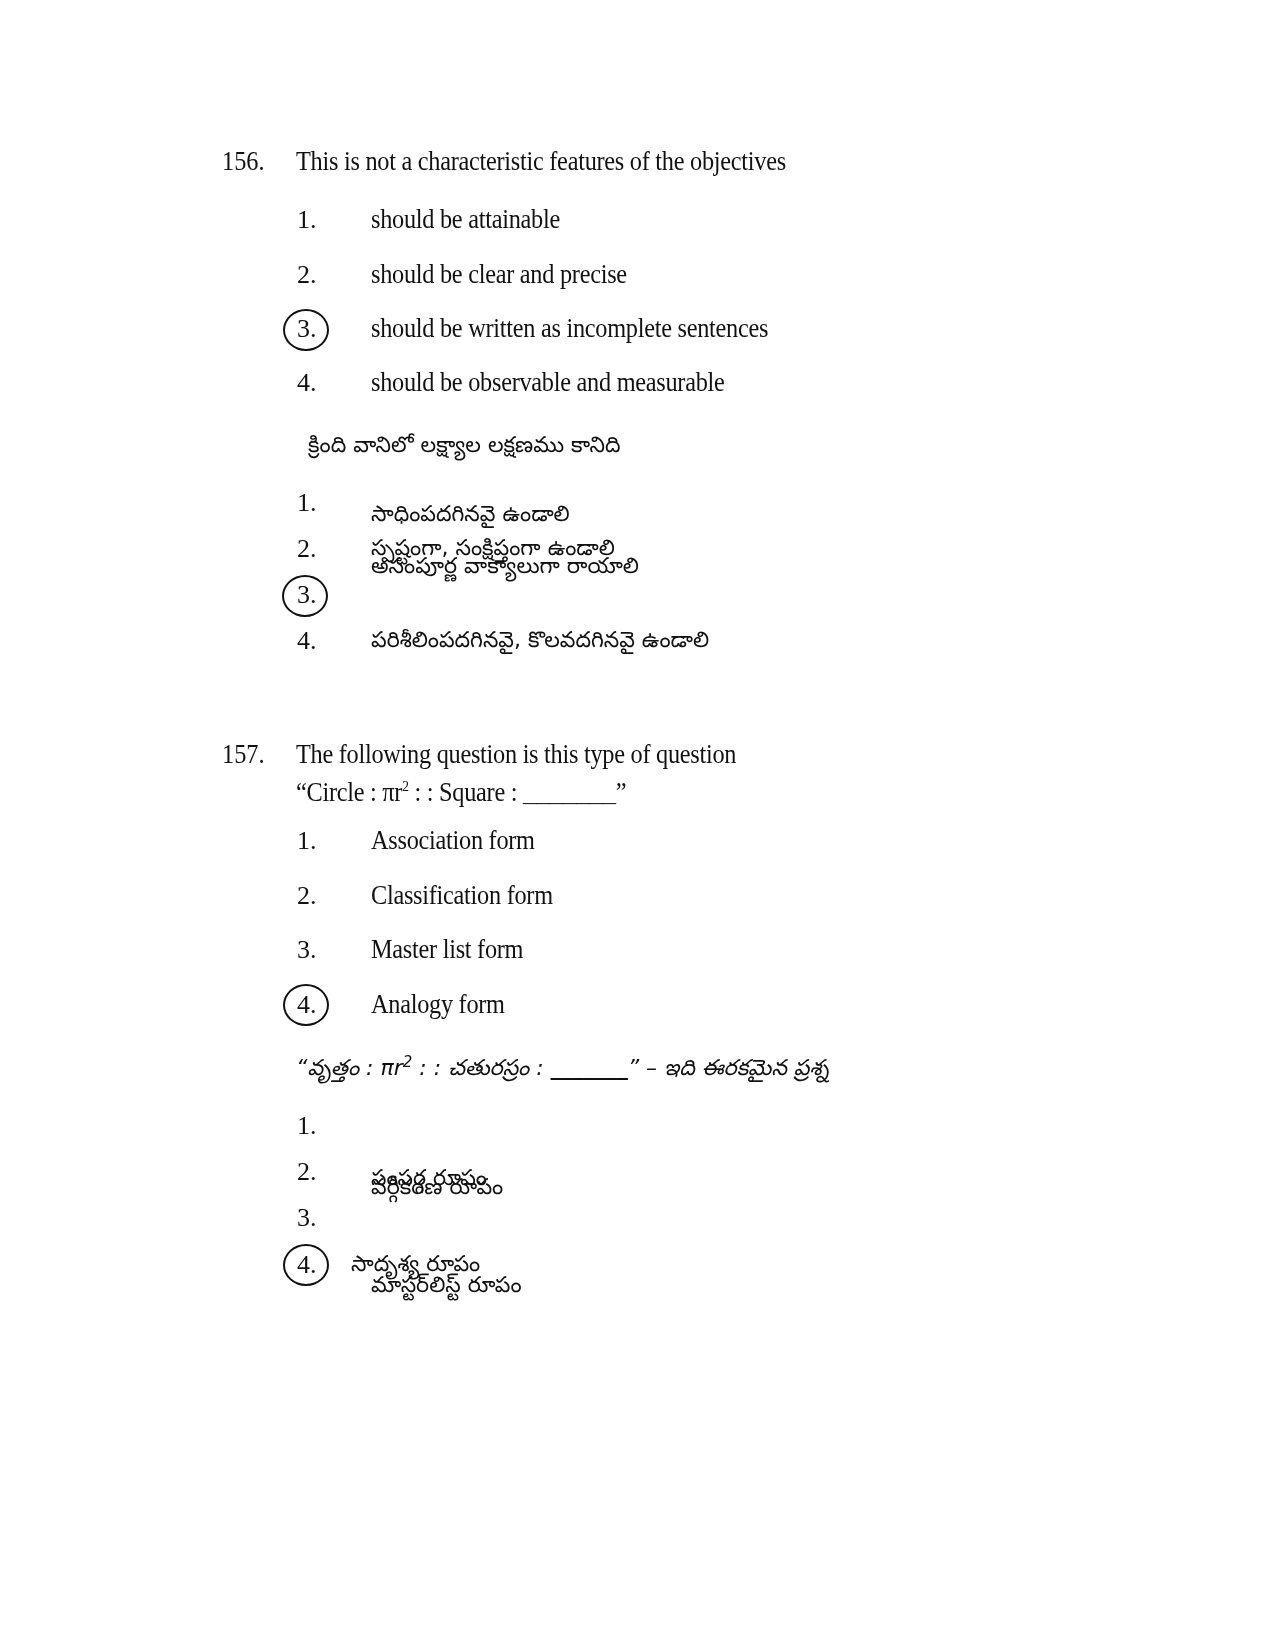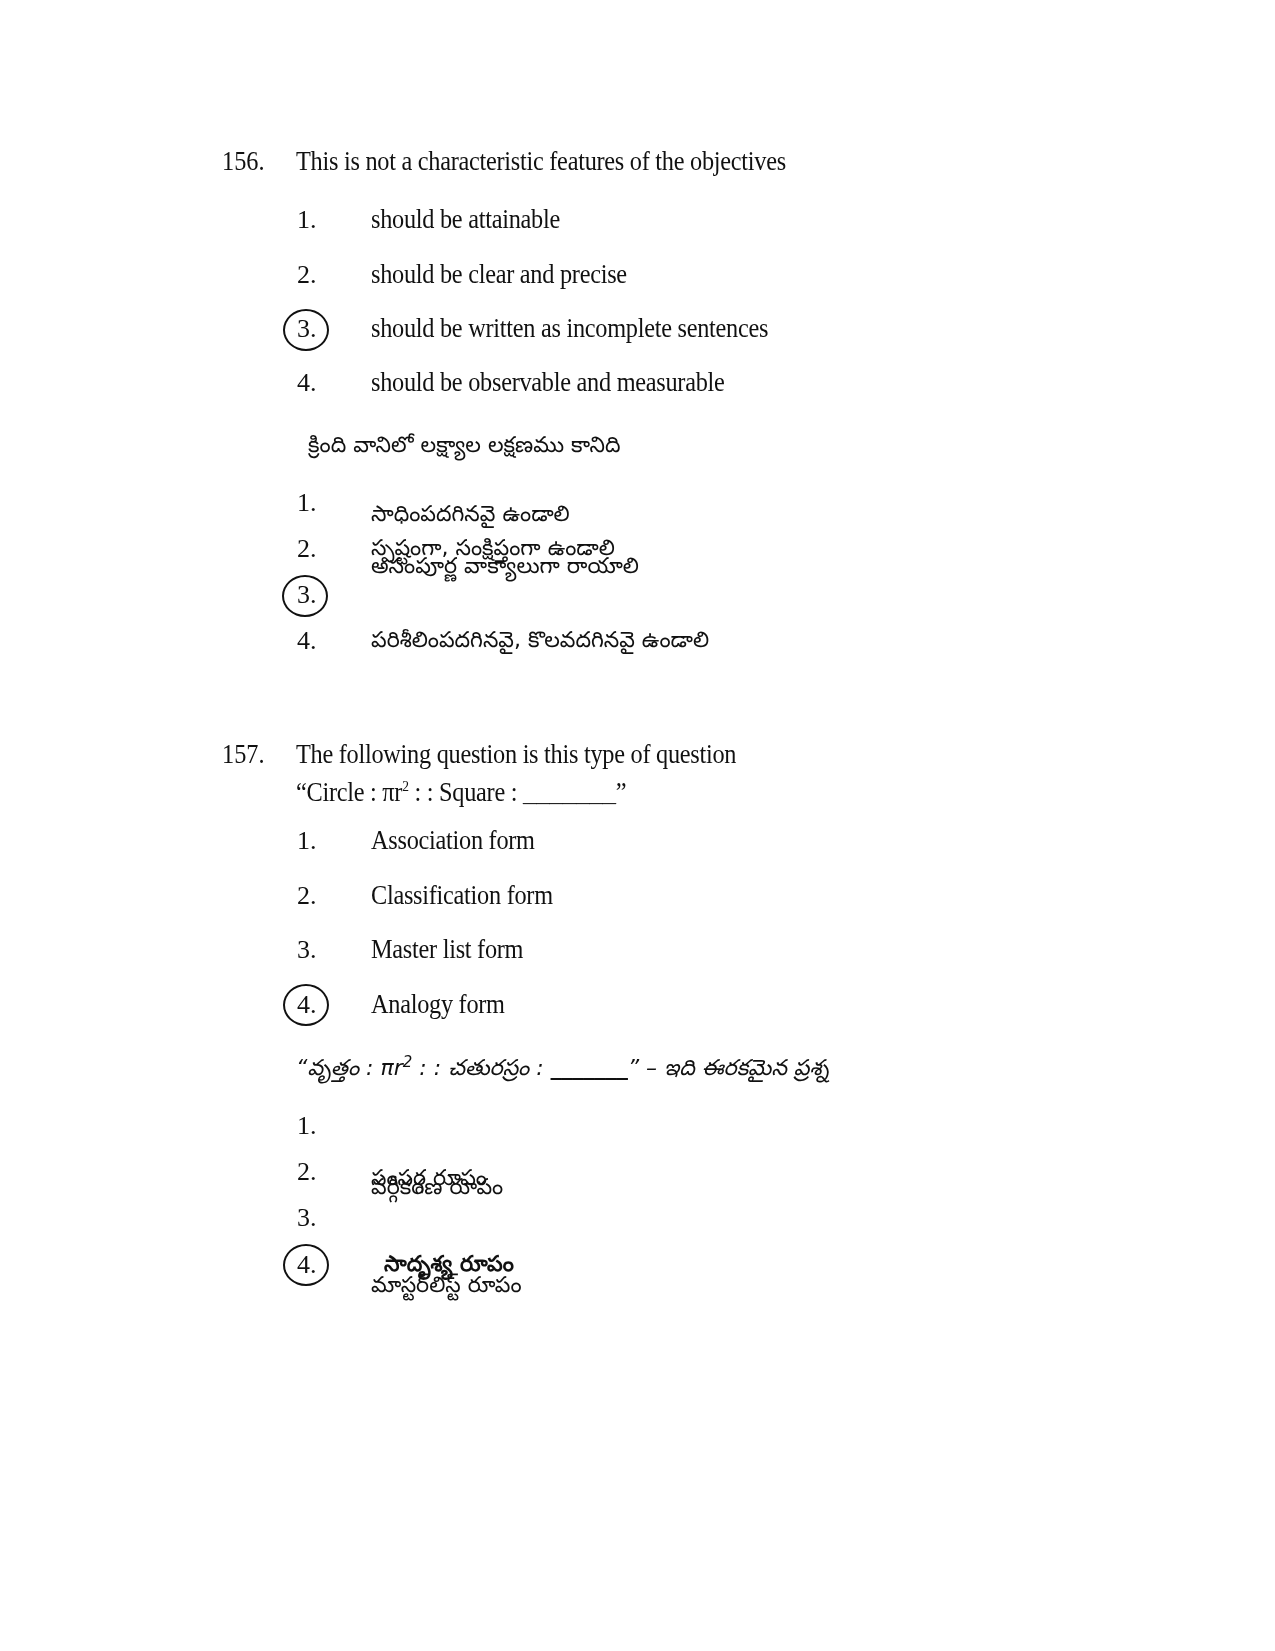--- a/index.html
+++ b/index.html
@@ -76,16 +76,16 @@
     <div class="abs te" style="left:371px; top:1129px;margin-top:36px;">సంసర్గ రూపం</div>
 
     <div class="abs num" style="left:297px; top:1157px;">2.</div>
     <div class="abs te" style="left:371px; top:1174px;">వర్గీకరణ రూపం</div>
 
     <div class="abs num" style="left:297px; top:1203px;">3.</div>
     <div class="abs te" style="left:371px; top:1272px;">మాస్టర్‌లిస్ట్ రూపం</div>
 
     <div class="circle" style="left:283px; top:1244px;"></div>
     <div class="abs num" style="left:297px; top:1250px;">4.</div>
-    <div class="abs te" style="left:384px; top:1251px;font-weight:bold;">సాదృశ్య రూపం</div>
+    <div class="abs te" style="left:351px; top:1251px;">సాదృశ్య రూపం</div>
   </div>
 
 </div>
 
 </body></html>

